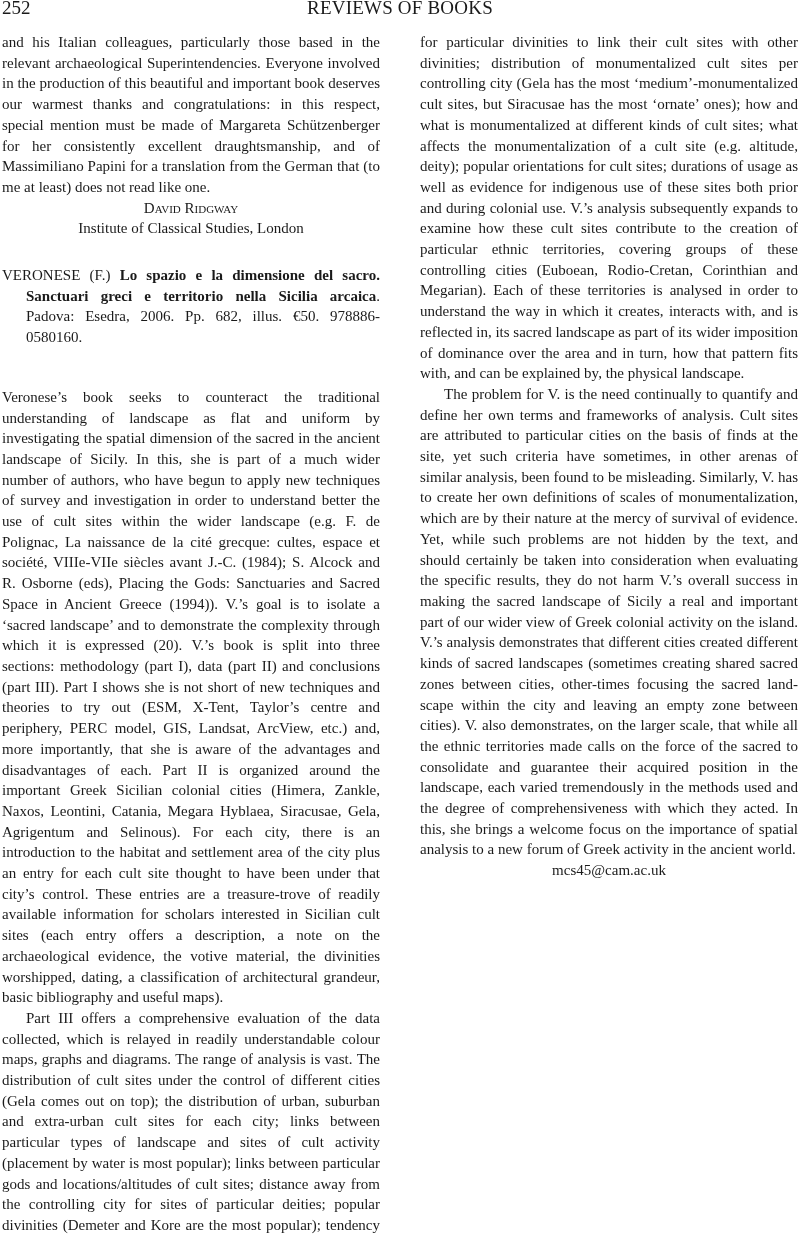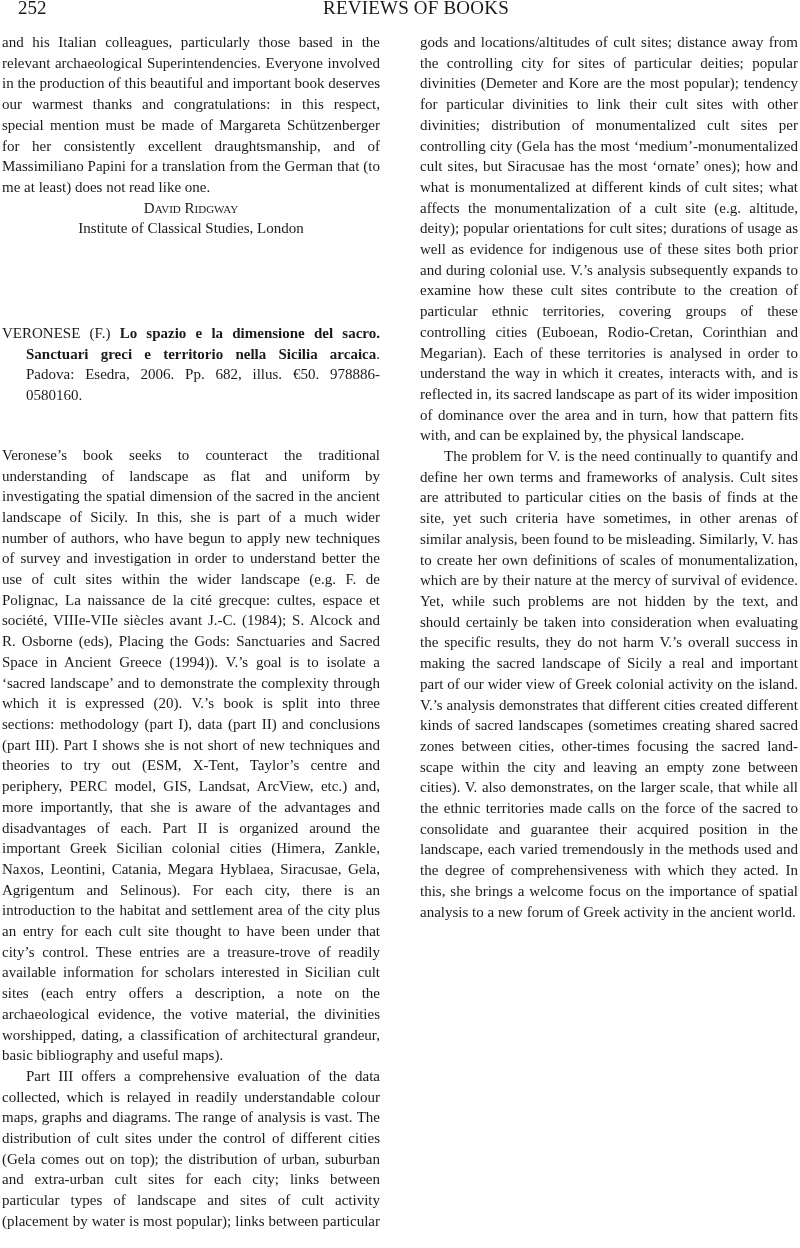--- a/index.html
+++ b/index.html
@@ -2,21 +2,21 @@
 <html><head>
 <meta charset="utf-8">
 <style>
   html, body { margin: 0; padding: 0; background: #ffffff; }
   body {
     width: 800px; height: 1248px; overflow: hidden; position: relative;
     font-family: "Liberation Serif", "DejaVu Serif", serif;
     color: #1a1a1a;
   }
   .header {
-    position: absolute; left: 16px; top: 0; width: 740px; height: 22px;
+    position: absolute; left: 0; top: 0; width: 740px; height: 22px;
     font-size: 19px; line-height: 22px;
   }
   .page-number { position: absolute; left: 2px; top: -3px; }
   .running-title { position: absolute; left: 0; width: 800px; text-align: center; top: -3px; letter-spacing: 0.2px; }
   .sig { text-align: center; margin: 0; }
   .sc { font-variant: small-caps; }
   .it { }
   .bold { font-weight: bold; }
   .heading-entry {
     margin-top: 92px; padding-left: 24px; text-indent: -24px; text-align: justify;
@@ -31,28 +31,29 @@
   <span class="running-title">REVIEWS OF BOOKS</span>
 </div>
 
 <div id="flow" style="position:absolute; left:2px; top:32px; width:796px; height:1216px; column-count:2; column-gap:40px; column-fill:auto; font-size:15px; line-height:20.7px; text-align:justify;">
 
   <p style="margin:0;">and his Italian colleagues, particularly those based in the relevant archaeological Superintendencies.  Everyone involved in the production of this beautiful and impor­tant book deserves our warmest thanks and congratula­tions: in this respect, special mention must be made of Margareta Schützenberger for her consistently excellent draughtsmanship, and of Massimiliano Papini for a translation from the German that (to me at least) does not read like one.</p>
 
   <p class="sig"><span class="sc">David Ridgway</span></p>
   <p class="sig it">Institute of Classical Studies, London</p>
 
-  <p class="heading-entry" style="margin-top:84px;">
+  <p class="heading-entry" style="margin-top:26px;">
     <span>VERONESE (F.)</span>
     <span class="bold">Lo spazio e la dimensione del sacro.</span>
     <span class="bold">Sanctuari greci e territorio nella Sicilia arcaica</span>.
     <span>Padova: Esedra, 2006. Pp. 682, illus. €50. 978886-0580160.</span>
   </p>
 
   <div class="gap"></div>
 
   <p style="margin:0;"><span>Veronese’s book seeks to counteract the traditional understanding of landscape as flat and uniform by investigating the spatial dimension of the sacred in the ancient landscape of Sicily.  In this, she is part of a much wider number of authors, who have begun to apply new techniques of survey and investigation in order to under­stand better the use of cult sites within the wider land­scape (e.g. F. de Polignac, </span><span class="it">La naissance de la cité grecque: cultes, espace et société, VIIIe-VIIe siècles avant J.-C.</span><span> (1984); S. Alcock and R. Osborne (eds), </span><span class="it">Placing the Gods: Sanctuaries and Sacred Space in Ancient Greece</span><span> (1994)).  V.’s goal is to isolate a ‘sacred landscape’ and to demonstrate the complexity through which it is expressed (20).  V.’s book is split into three sections: methodology (part I), data (part II) and conclu­sions (part III).  Part I shows she is not short of new techniques and theories to try out (ESM, X-Tent, Taylor’s centre and periphery, PERC model, GIS, Landsat, ArcView, etc.) and, more importantly, that she is aware of the advantages and disadvantages of each. Part II is organized around the important Greek Sicilian colonial cities (Himera, Zankle, Naxos, Leontini, Catania, Megara Hyblaea, Siracusae, Gela, Agrigentum and Selinous).  For each city, there is an introduction to the habitat and settlement area of the city plus an entry for each cult site thought to have been under that city’s control.  These entries are a treasure-trove of readily available information for scholars interested in Sicilian cult sites (each entry offers a description, a note on the archaeological evidence, the votive material, the divini­ties worshipped, dating, a classification of architectural grandeur, basic bibliography and useful maps).</span></p>
 
   <p style="margin:0; text-indent:24px;">Part III offers a comprehensive evaluation of the data collected, which is relayed in readily understand­able colour maps, graphs and diagrams.  The range of analysis is vast.  The distribution of cult sites under the control of different cities (Gela comes out on top); the distribution of urban, suburban and extra-urban cult sites for each city; links between particular types of landscape and sites of cult activity (placement by water is most popular); links between particular gods and locations/altitudes of cult sites; distance away from the controlling city for sites of particular deities; popular divinities (Demeter and Kore are the most popular); ten­dency for particular divinities to link their cult sites with other divinities; distribution of monumentalized cult sites per controlling city (Gela has the most ‘medium’-monumentalized cult sites, but Siracusae has the most ‘ornate’ ones); how and what is monumentalized at dif­ferent kinds of cult sites; what affects the monumental­ization of a cult site (e.g. altitude, deity); popular orien­tations for cult sites; durations of usage as well as evi­dence for indigenous use of these sites both prior and during colonial use.  V.’s analysis subsequently expands to examine how these cult sites contribute to the cre­ation of particular ethnic territories, covering groups of these controlling cities (Euboean, Rodio-Cretan, Corinthian and Megarian).  Each of these territories is analysed in order to understand the way in which it cre­ates, interacts with, and is reflected in, its sacred land­scape as part of its wider imposition of dominance over the area and in turn, how that pattern fits with, and can be explained by, the physical landscape.</p>
 
   <p style="margin:0; text-indent:24px;">The problem for V. is the need continually to quan­tify and define her own terms and frameworks of analy­sis.  Cult sites are attributed to particular cities on the basis of finds at the site, yet such criteria have some­times, in other arenas of similar analysis, been found to be misleading.  Similarly, V. has to create her own defi­nitions of scales of monumentalization, which are by their nature at the mercy of survival of evidence.  Yet, while such problems are not hidden by the text, and should certainly be taken into consideration when eval­uating the specific results, they do not harm V.’s overall success in making the sacred landscape of Sicily a real and important part of our wider view of Greek colonial activity on the island.  V.’s analysis demonstrates that different cities created different kinds of sacred land­scapes (sometimes creating shared sacred zones between cities, other-times focusing the sacred land­scape within the city and leaving an empty zone between cities).  V. also demonstrates, on the larger scale, that while all the ethnic territories made calls on the force of the sacred to consolidate and guarantee their acquired position in the landscape, each varied tremen­dously in the methods used and the degree of compre­hensiveness with which they acted.  In this, she brings a welcome focus on the importance of spatial analysis to a new forum of Greek activity in the ancient world.</p>
 
+  <p class="sig">mcs45@cam.ac.uk</p>
 </div>
 
 </body></html>

